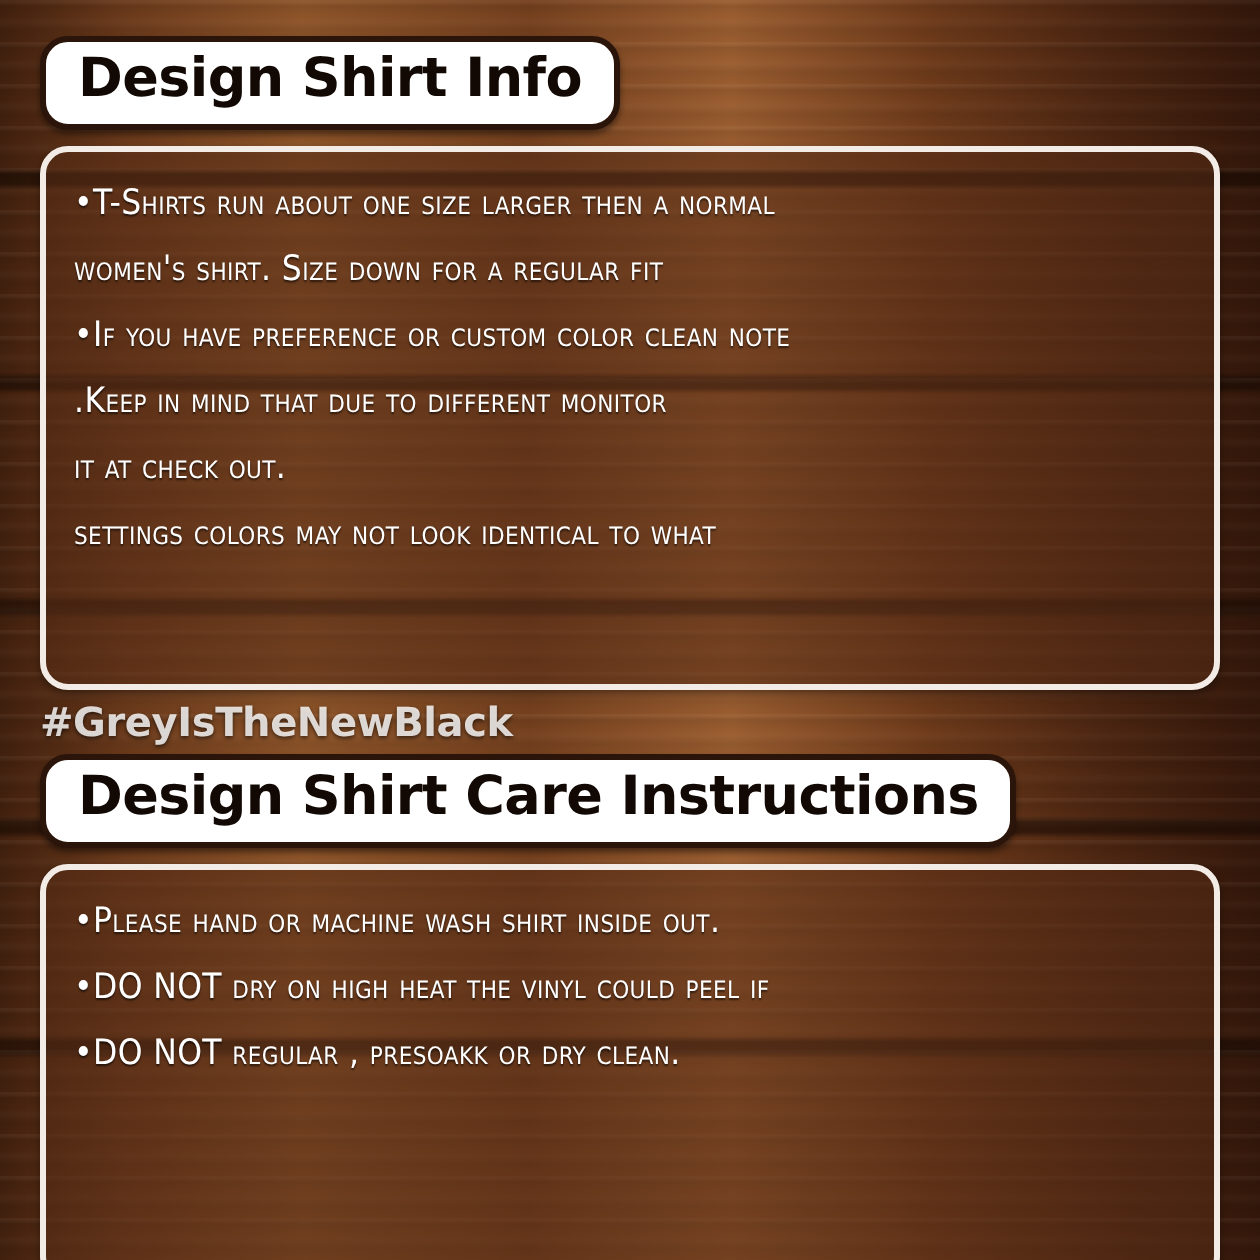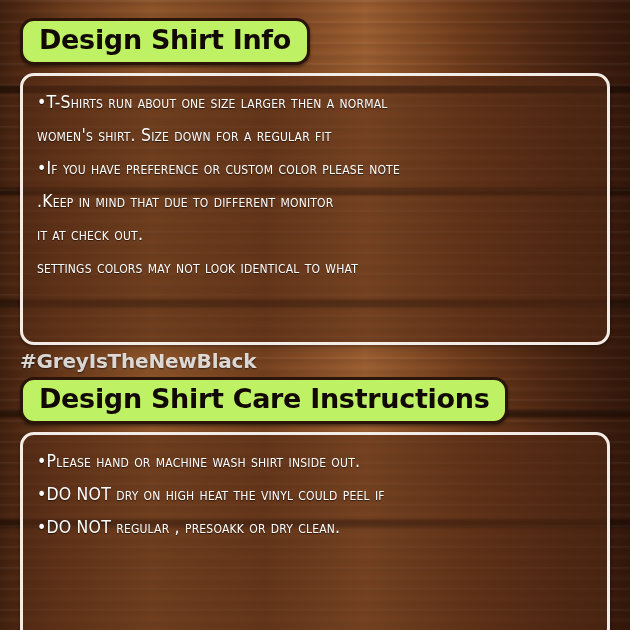--- a/index.html
+++ b/index.html
@@ -128,21 +128,21 @@
     z-index: 2;
     width: 630px;
     height: 630px;
     box-sizing: border-box;
     padding: 18px 20px 0 20px;
   }
 
   
   .title-bar {
     display: inline-block;
-    background: #bef264;
+    background: #ffffff;
     border: 3px solid #2b1409;
     border-radius: 14px;
     padding: 3px 16px 6px 16px;
     box-shadow: 0 2px 3px rgba(0,0,0,0.45);
   }
   .title-bar .title-text {
     font-family: "DejaVu Sans", sans-serif;
     font-weight: bold;
     font-size: 27px;
     line-height: 32px;
@@ -200,21 +200,21 @@
 <div class="page">
   <div class="content">
 
     <div class="section">
       <div class="title-bar">
         <span class="title-text">Design Shirt Info</span>
       </div>
       <div class="panel" id="info-panel">
         <div class="line cap">•T-Shirts run about one size larger then a normal</div>
         <div class="line cap">women's shirt. Size down for a regular fit</div>
-        <div class="line cap">•If you have preference or custom color please note</div>
+        <div class="line cap">•If you have preference or custom color clean note</div>
         <div class="line cap">.Keep in mind that due to different monitor</div>
         <div class="line cap">it at check out.</div>
         <div class="line cap">settings colors may not look identical to what</div>
       </div>
     </div>
 
     <div class="watermark">#GreyIsTheNewBlack</div>
 
     <div class="section">
       <div class="title-bar">

